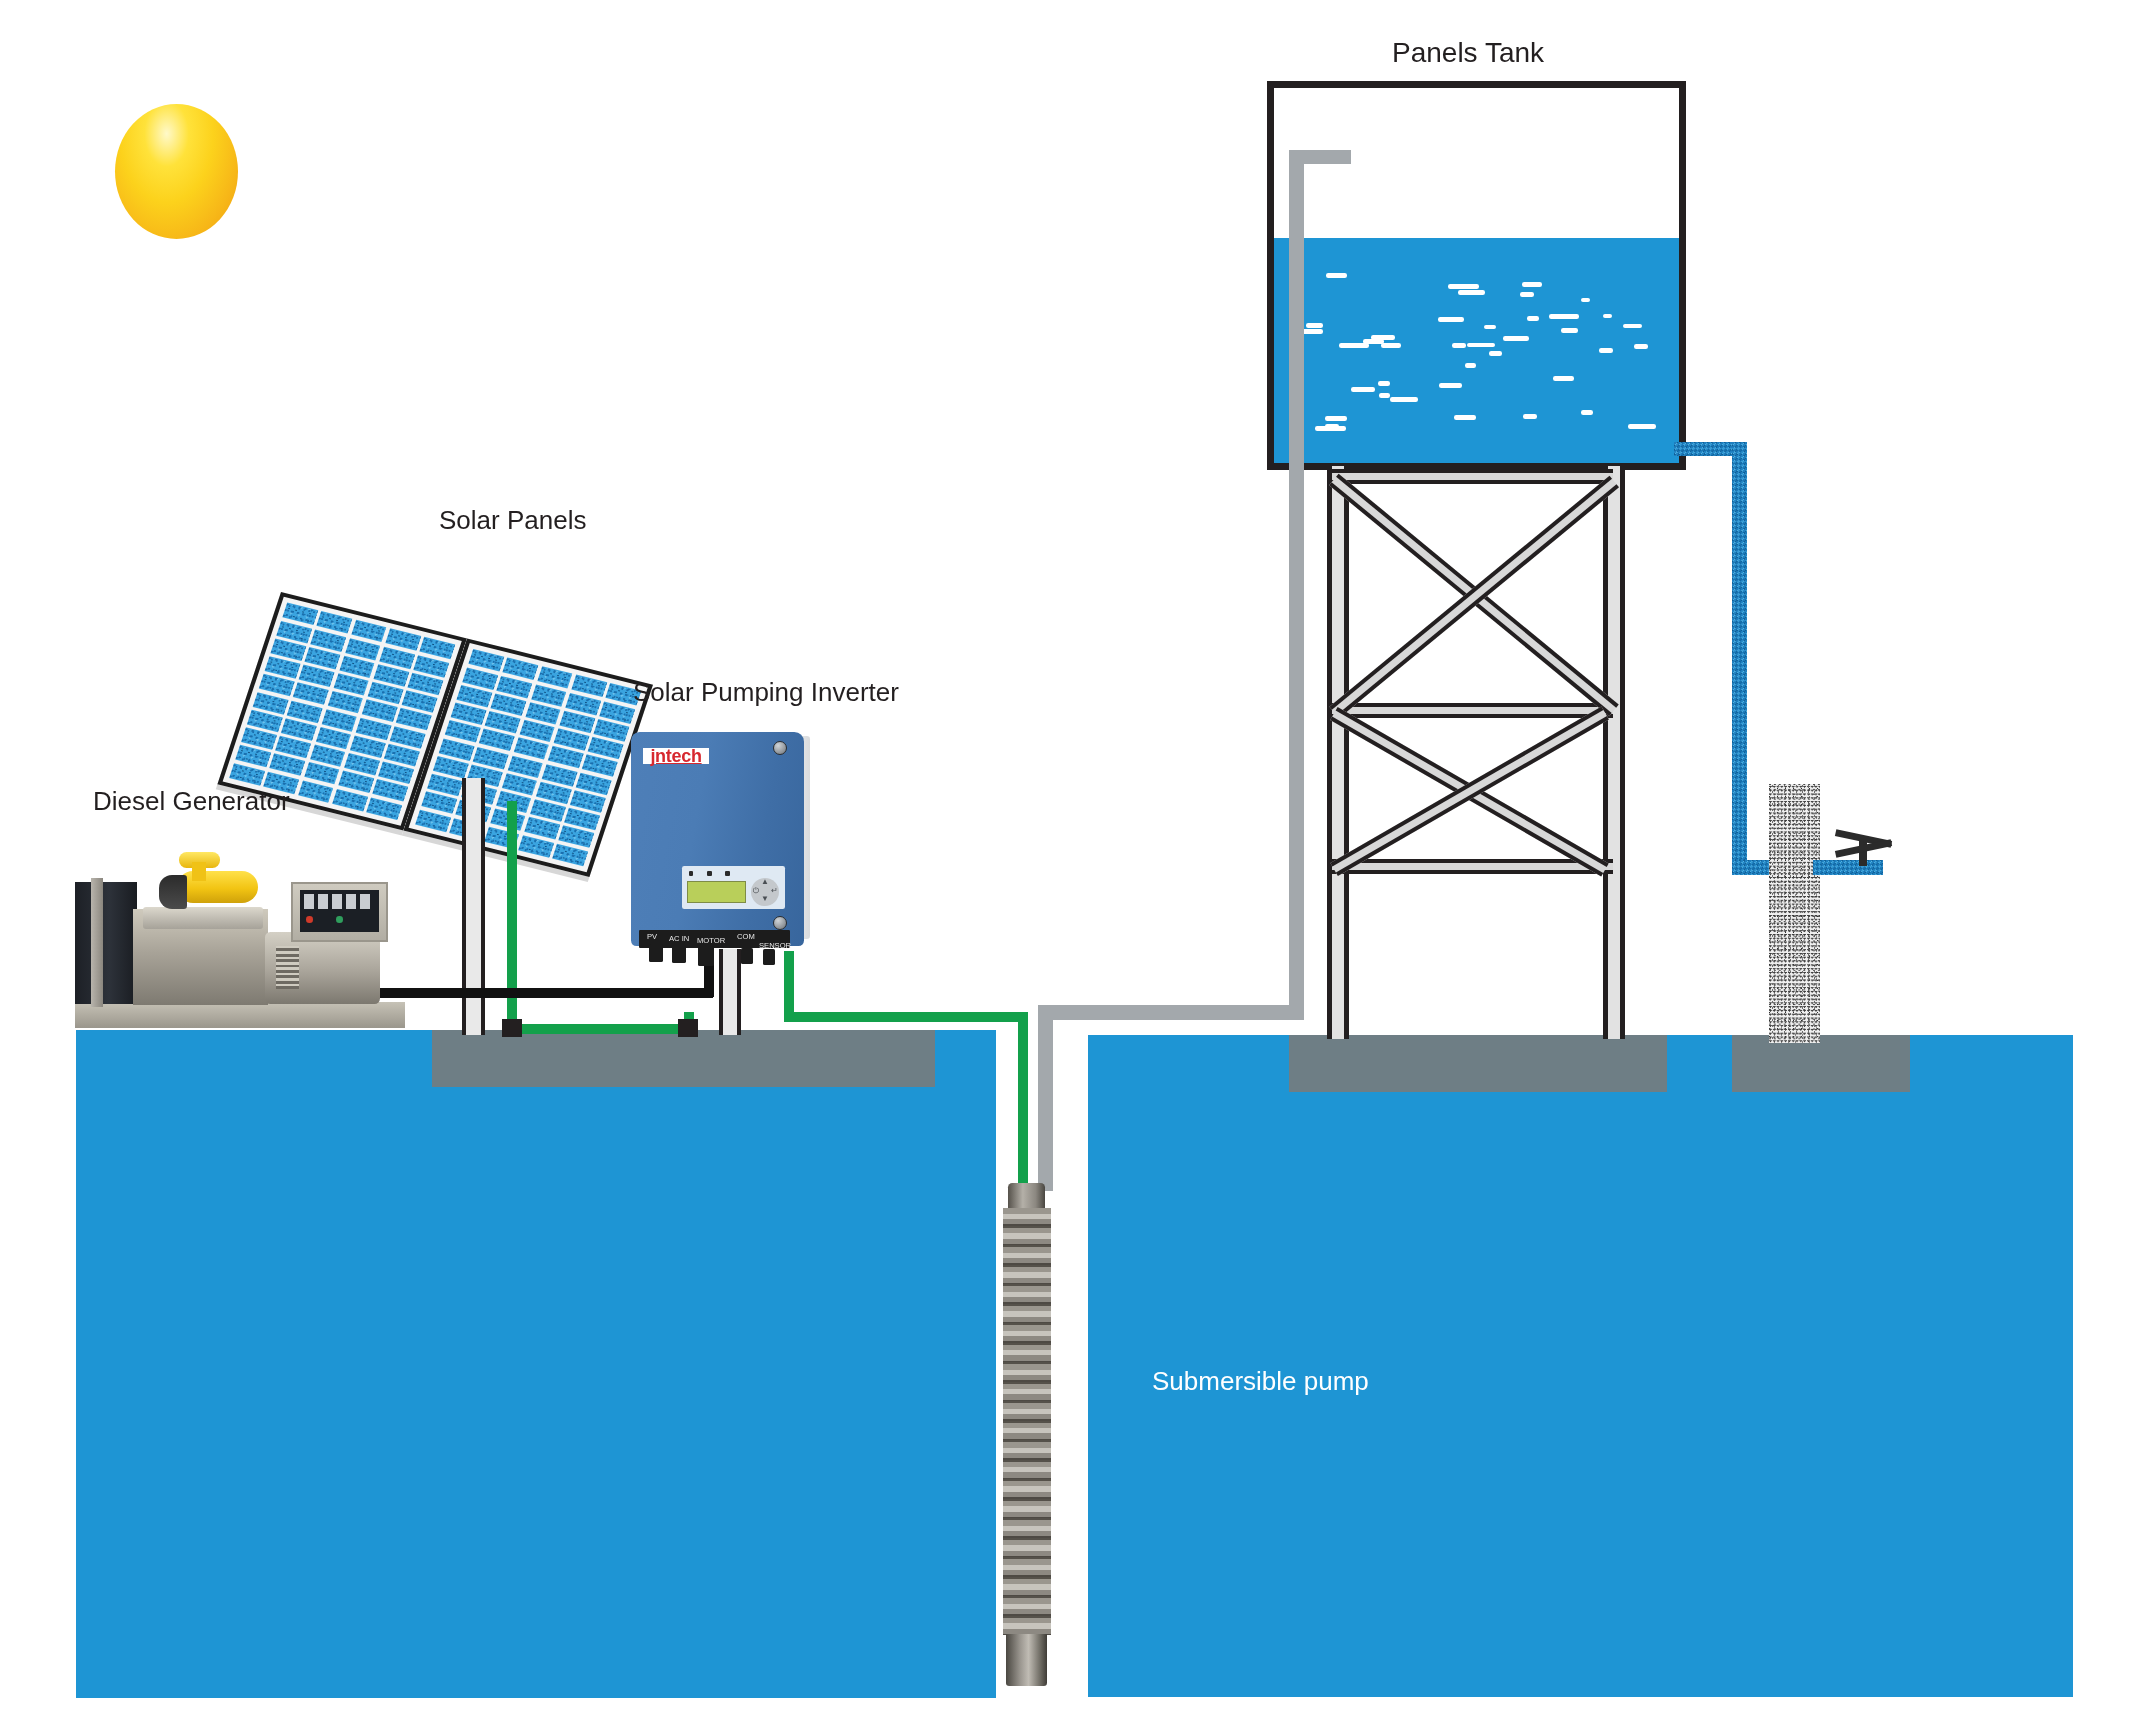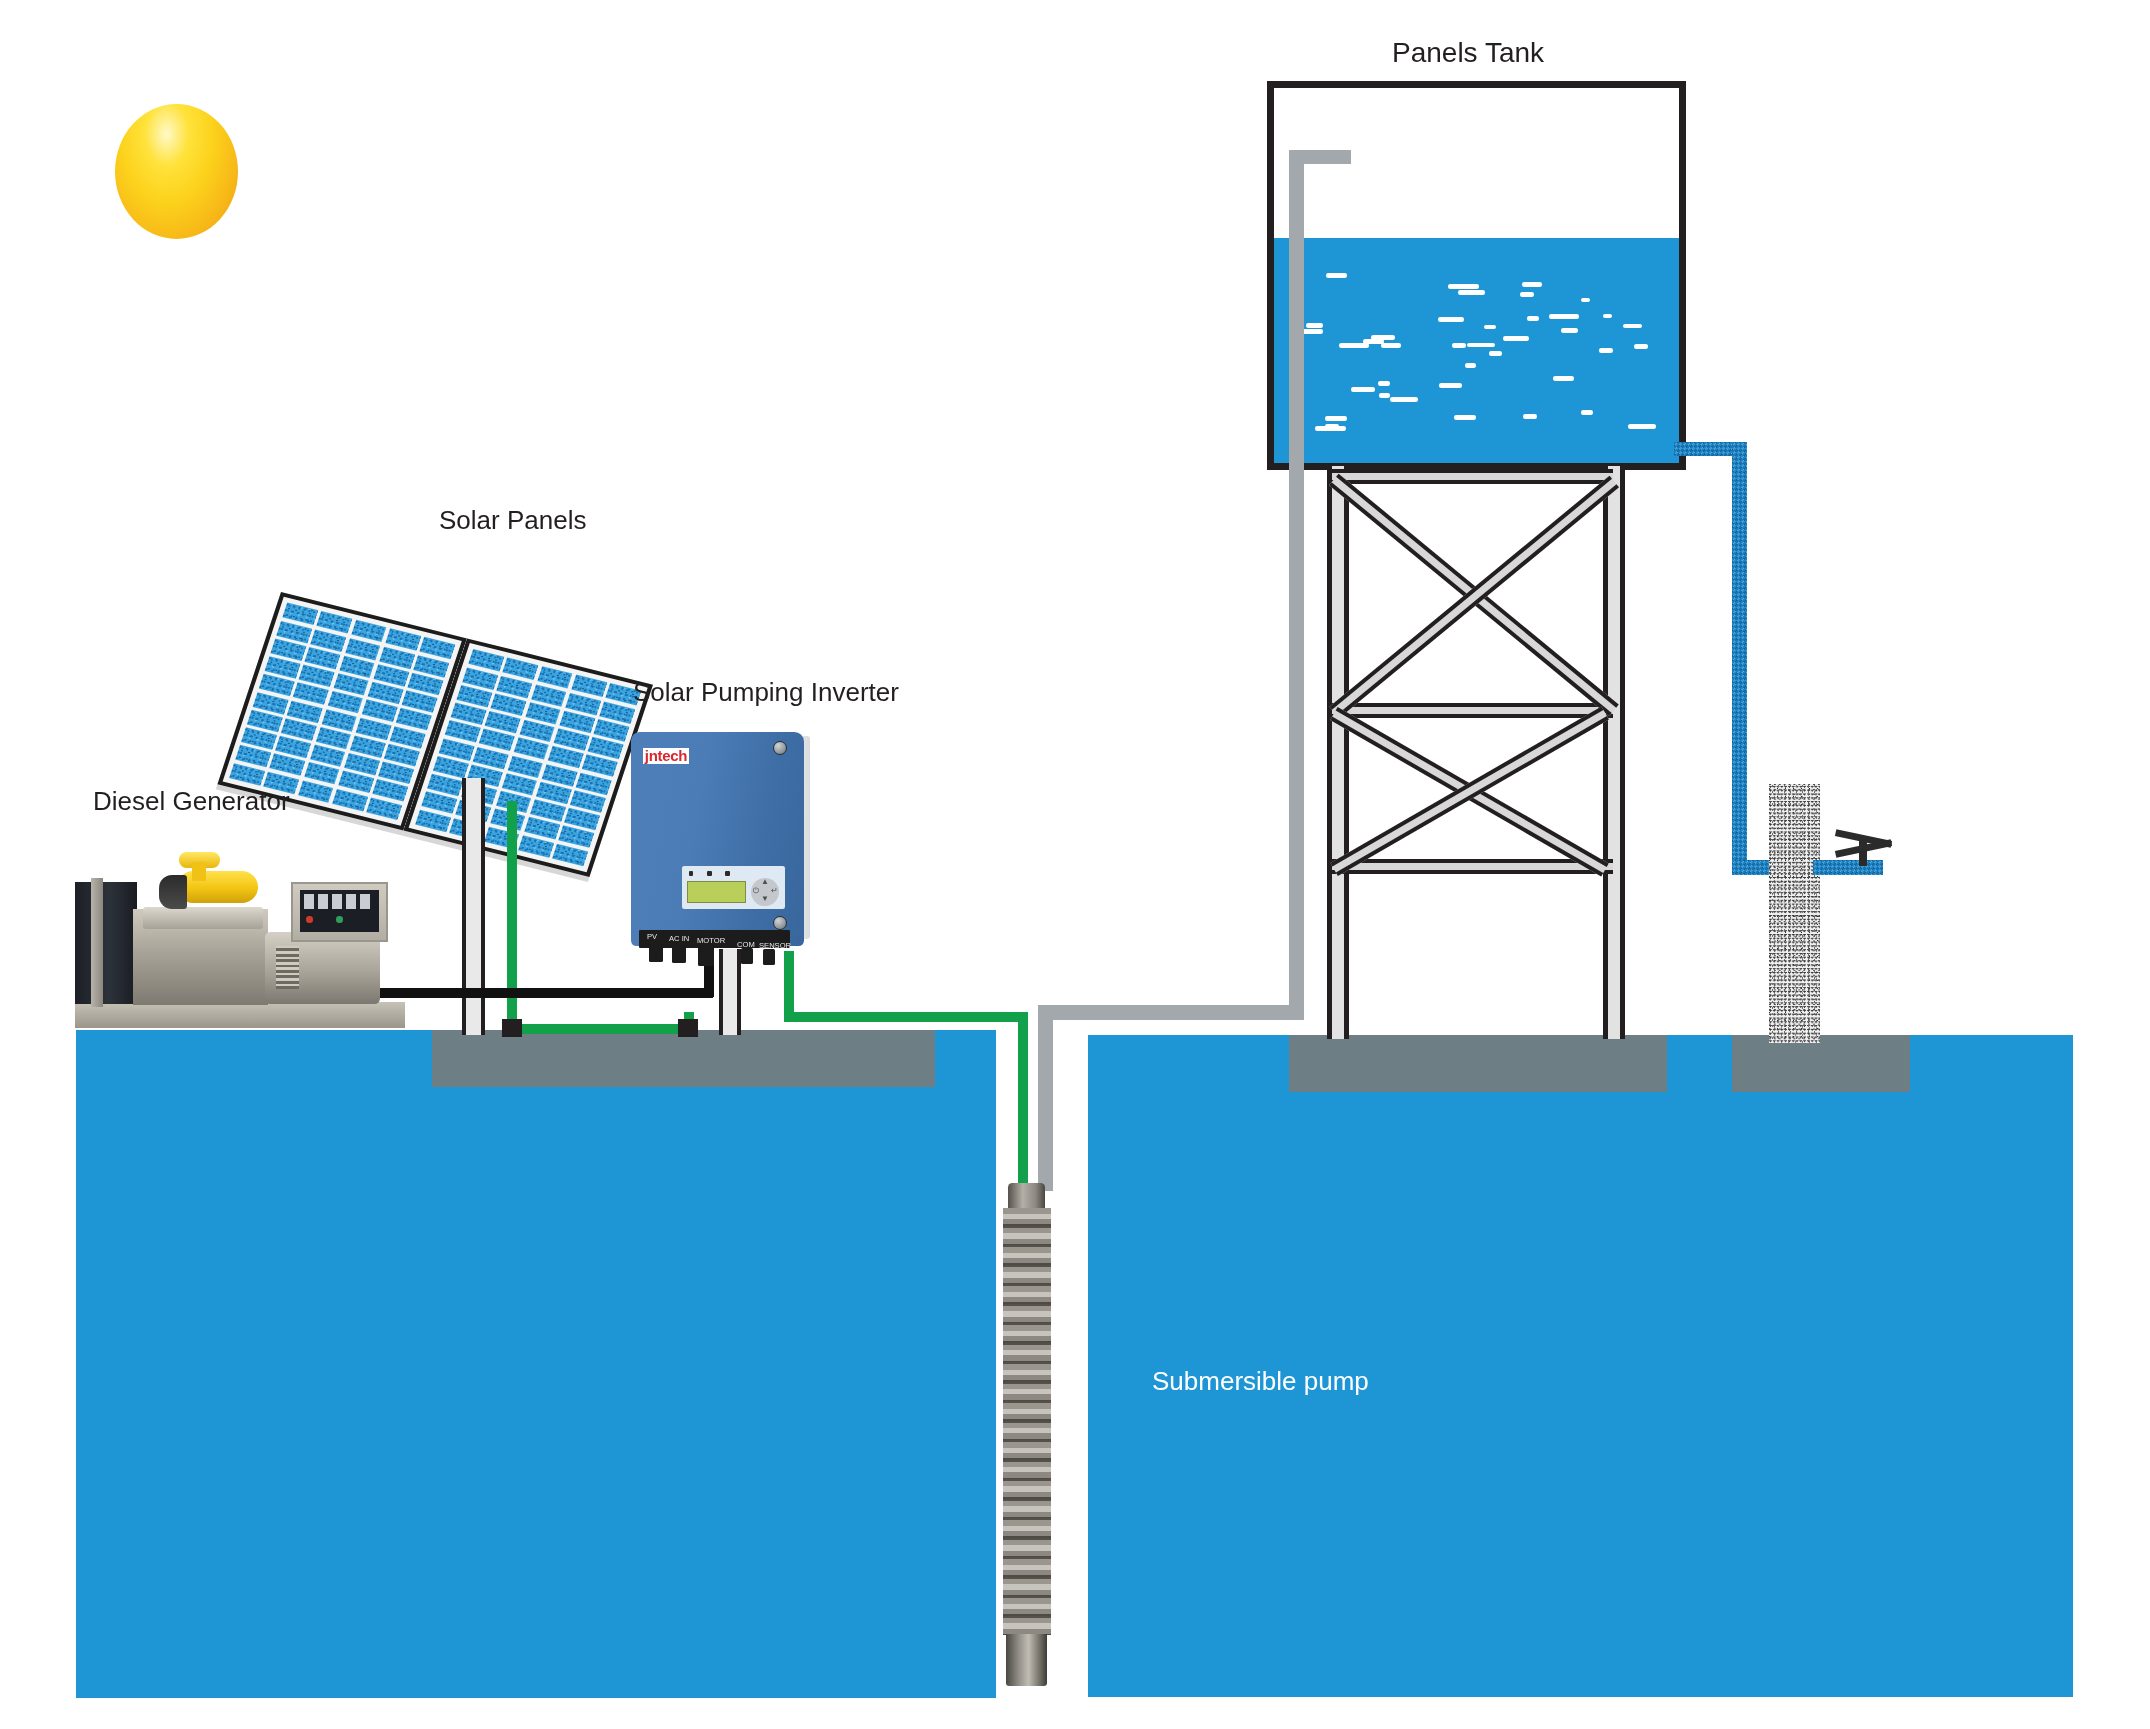--- a/index.html
+++ b/index.html
@@ -331,21 +331,21 @@
 
   <div class="conn" style="left:502px;top:1019px;width:19.5px;height:18.4px;"></div>
   <div class="conn" style="left:678px;top:1019px;width:19.5px;height:18.4px;"></div>
 
   <div class="lbl" style="left:633px;top:677px;font-size:26px;">Solar Pumping Inverter</div>
 
   <div id="inv" style="left:631px;top:732px;width:173px;height:214px;">
     <div id="invside" style="left:156px;top:4.3px;width:23px;height:203px;"></div>
     <div id="invbody"></div>
 
-    <div id="invlogo" style="left:12px;top:16px;width:46px;height:16px;line-height:16px;font-size:15px;">jntech</div>
+    <div id="invlogo" style="left:12px;top:16px;width:66px;height:16px;line-height:16px;font-size:18px;text-decoration:underline;">jntech</div>
 
     <div class="screw" style="left:142px;top:8.6px;"></div>
     <div class="screw" style="left:142px;top:184px;"></div>
 
     <div id="invpanelbox" style="left:51px;top:134px;width:103px;height:43px;">
       <div class="led" style="left:6.5px;top:4.9px;"></div>
       <div class="led" style="left:25px;top:4.9px;"></div>
       <div class="led" style="left:43px;top:4.9px;"></div>
 
       <div id="lcd" style="left:5.4px;top:14.6px;width:57px;height:20.5px;"></div>
@@ -355,21 +355,21 @@
         <div class="key" style="left:9.2px;top:16px;width:9.7px;">▼</div>
         <div class="key" style="left:0px;top:7.6px;width:9.7px;">⏻</div>
         <div class="key" style="left:18.4px;top:7.6px;width:9.7px;">↵</div>
       </div>
     </div>
 
     <div id="invbar" style="left:7.6px;top:198px;width:151px;height:18.4px;"></div>
     <div class="termlbl" style="left:16px;top:200px;">PV</div>
     <div class="termlbl" style="left:38px;top:202px;">AC IN</div>
     <div class="termlbl" style="left:66px;top:204px;">MOTOR</div>
-    <div class="termlbl" style="left:106px;top:208px;">COM</div>
+    <div class="termlbl" style="left:106px;top:200px;">COM</div>
     <div class="termlbl" style="left:128px;top:209px;">SENSOR</div>
 
     <div class="gland" style="left:18.4px;top:212px;width:14px;height:18.4px;"></div>
     <div class="gland" style="left:41px;top:213px;width:14px;height:18.4px;"></div>
     <div class="gland" style="left:67px;top:214px;width:16px;height:19.5px;"></div>
     <div class="gland" style="left:110px;top:216px;width:12px;height:16px;"></div>
     <div class="gland" style="left:132px;top:217px;width:12px;height:16px;"></div>
   </div>
 
   <div class="post" style="left:719px;top:949px;width:14px;height:86px;"></div>

